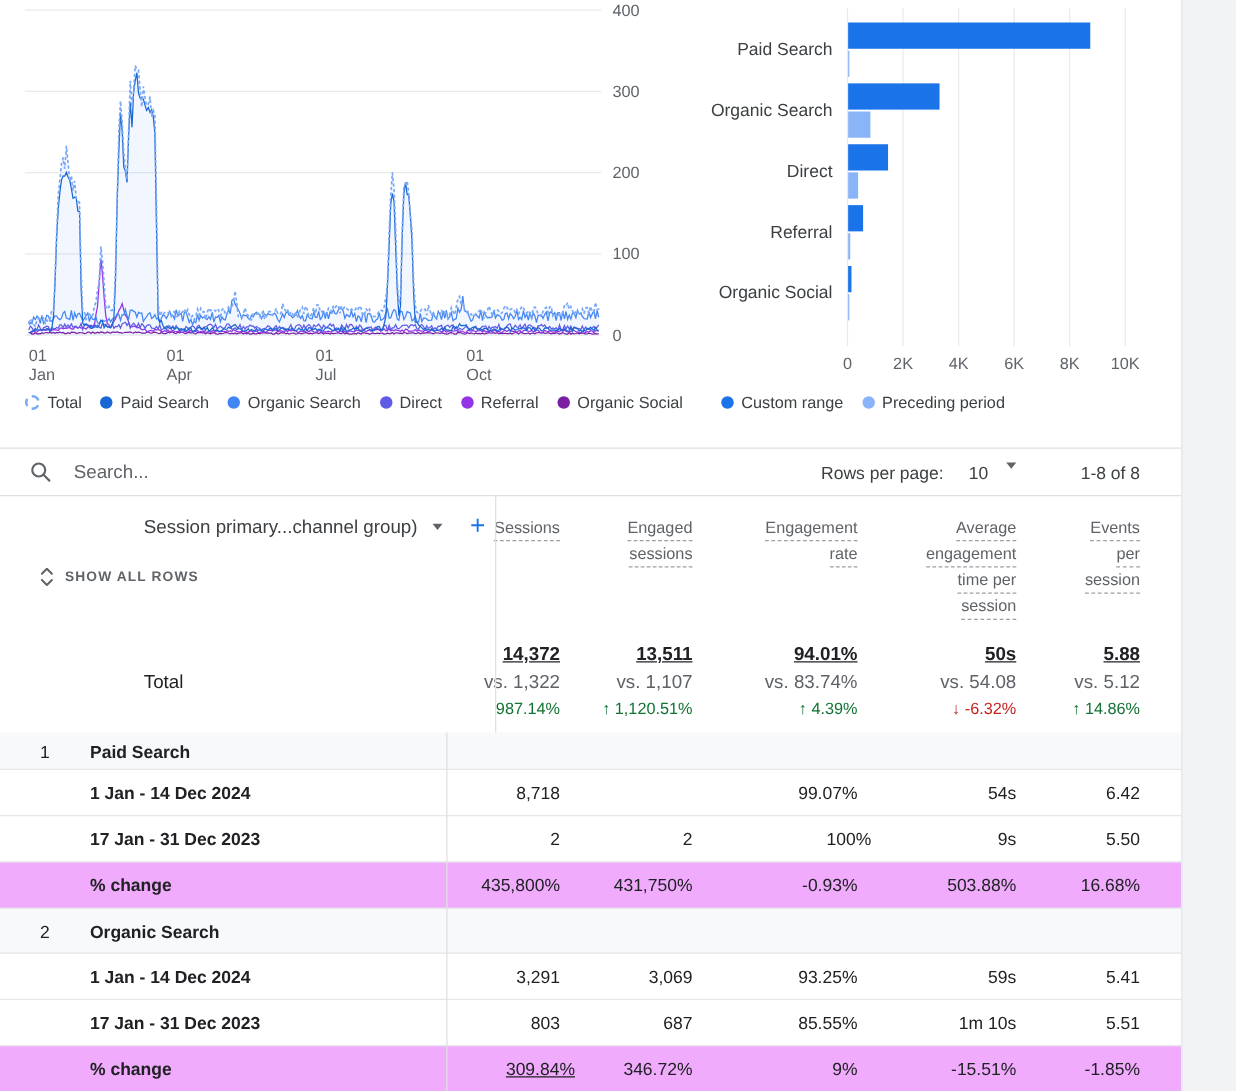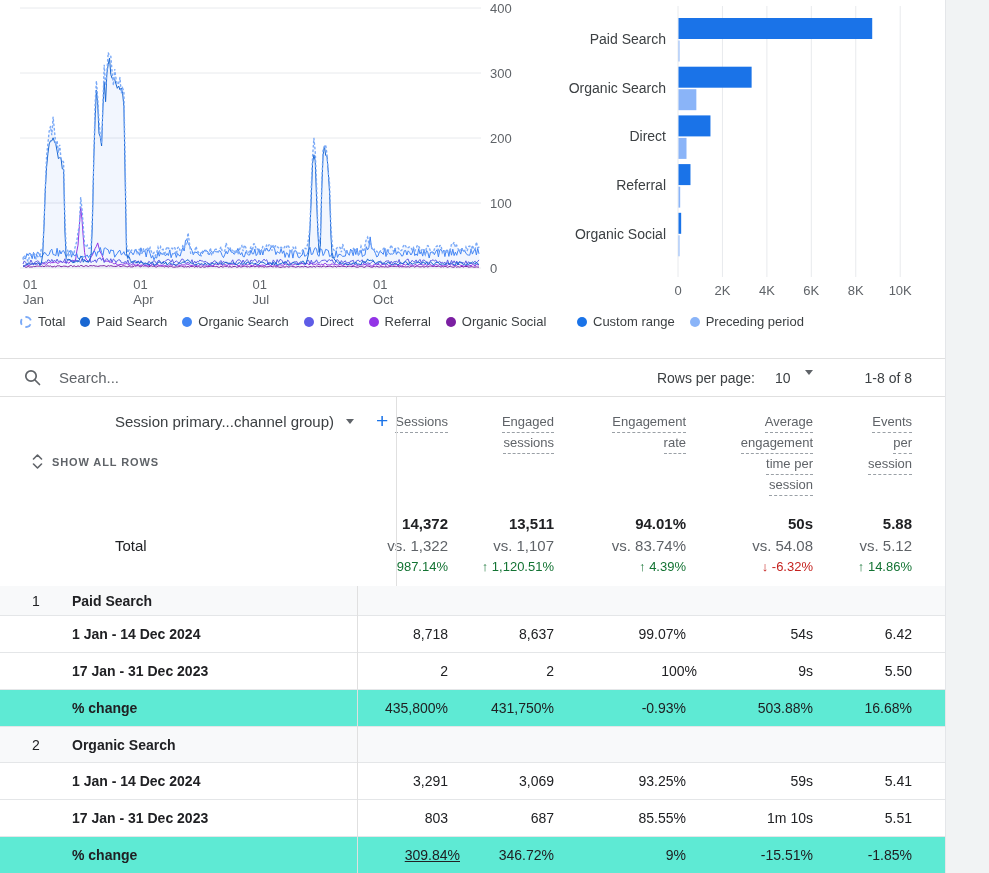--- a/index.html
+++ b/index.html
@@ -28,29 +28,29 @@
   .dimsel .txt{font-size:15px;color:#3c4043;}
   .plus{color:#1a73e8;font-size:21px;font-weight:400;margin-left:22px;line-height:18px;}
   .showall{position:absolute;left:32px;top:57px;display:flex;align-items:center;color:#5f6368;}
   .showall .lbl{font-size:11px;letter-spacing:.9px;font-weight:700;margin-left:9px;}
   .colhead{position:absolute;top:15px;width:150px;text-align:right;font-size:13px;color:#5f6368;line-height:20px;}
   .colhead span{display:inline-block;border-bottom:1px dashed #9aa0a6;padding-bottom:0px;}
   
   .trow{position:absolute;left:0;top:505px;width:945px;height:81px;}
   .trow .tlabel{position:absolute;left:115px;top:32px;font-size:15px;color:#202124;}
   .tmetric{position:absolute;top:8px;width:160px;text-align:right;}
-  .tv{font-size:15px;font-weight:700;color:#202124;line-height:22px;}
+  .tv{font-size:15px;font-weight:700;color:#202124;line-height:22px;text-decoration:underline;}
   .tvs{font-size:15px;color:#5f6368;line-height:21px;}
   .tch{font-size:13px;line-height:21px;}
   .up{color:#137333;} .down{color:#c5221f;}
   
   .tbody{position:absolute;left:0;top:586px;width:945px;}
   .row{position:relative;width:945px;border-bottom:1px solid #e4e6e8;box-sizing:border-box;}
   .row.chan{background:#f8f9fa;}
-  .row.pch{background:#5eead4;}
+  .row.pch{background:#f0abfc;}
   .rnum{position:absolute;left:32px;top:0;height:100%;display:flex;align-items:center;font-size:14px;color:#202124;}
   .rlabel{position:absolute;left:72px;top:0;height:100%;display:flex;align-items:center;font-size:14px;
           font-weight:700;color:#202124;}
   .rlabel.reg{font-weight:700;}
   .cellv{position:absolute;top:0;height:100%;width:130px;display:flex;align-items:center;
          justify-content:flex-end;font-size:14px;color:#202124;}
   .vdiv{position:absolute;width:1px;background:#e0e0e0;}
 </style>
 </head>
 <body>
@@ -238,21 +238,20 @@
   </div>
 
   <div class="tbody" id="tbody">
       <div class="row chan" style="height: 30px;">
         <span class="rnum">1</span>
         <span class="rlabel">Paid Search</span>
       </div>
       <div class="row" style="height: 37px;">
         <span class="rlabel reg">1 Jan - 14 Dec 2024</span>
         <span class="cellv" style="right: 497px;">8,718</span>
-        <span class="cellv" style="right: 391px;">8,637</span>
         <span class="cellv" style="right: 259px;">99.07%</span>
         <span class="cellv" style="right: 132px;">54s</span>
         <span class="cellv" style="right: 33px;">6.42</span>
       </div>
       <div class="row" style="height: 37px;">
         <span class="rlabel reg">17 Jan - 31 Dec 2023</span>
         <span class="cellv" style="right: 497px;">2</span>
         <span class="cellv" style="right: 391px;">2</span>
         <span class="cellv" style="right: 248px;">100%</span>
         <span class="cellv" style="right: 132px;">9s</span>

